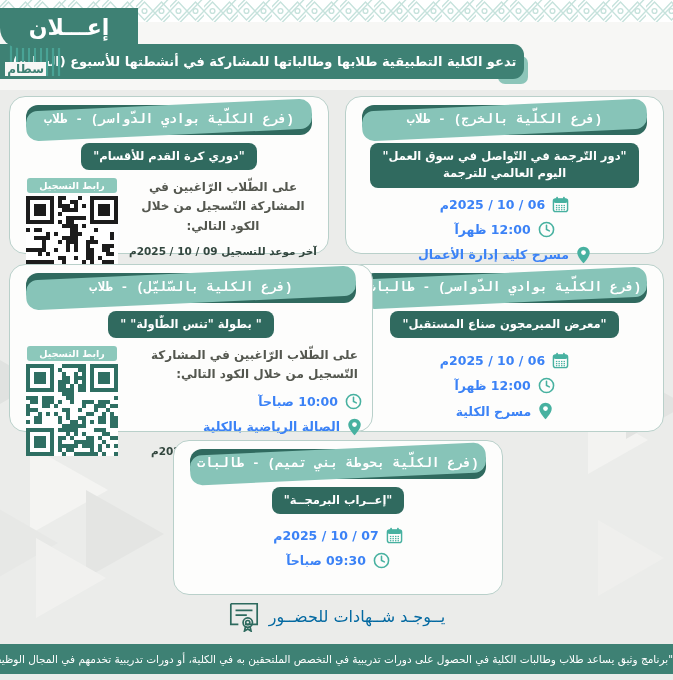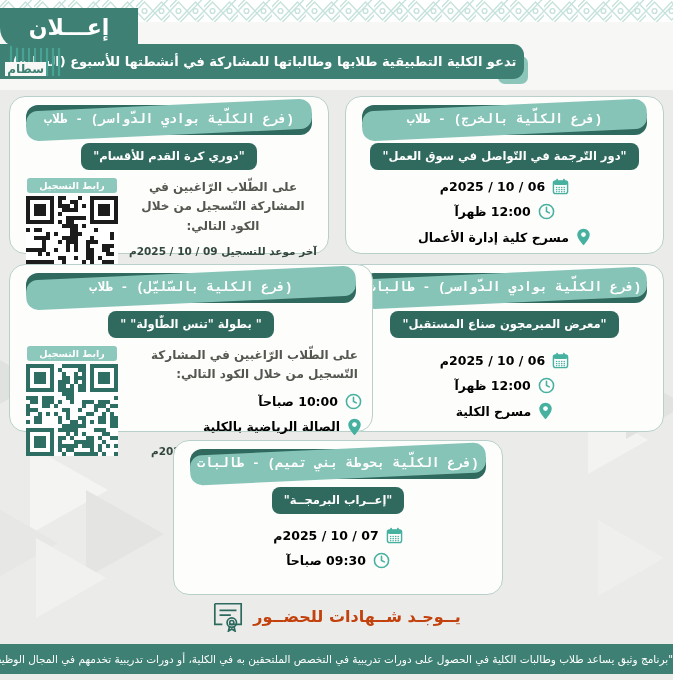--- a/index.html
+++ b/index.html
@@ -29,40 +29,40 @@
   
   .card{position:absolute;background:#fdfdfc;border:1.5px solid #b9d0ca;border-radius:16px;
         text-align:center;z-index:2;box-sizing:border-box;}
   .pill{position:relative;margin:8px 16px 0;background:#306a5f;color:#fff;border-radius:12px;
         font-size:13px;font-weight:bold;height:30px;line-height:30px;z-index:1;white-space:nowrap;font-family:Liberation Mono, monospace;}
   .pill::before{content:"";position:absolute;inset:0;background:#87c4b8;border-radius:12px;
         transform:rotate(-2.6deg);z-index:-1;}
   .sub{display:inline-block;background:#306a5f;color:#fff;border-radius:8px;font-size:11.5px;
        font-weight:bold;padding:5px 12px;margin-top:8px;line-height:1.5;max-width:88%;}
   .row{display:flex;align-items:center;justify-content:center;gap:7px;margin-top:8px;
-       color:#000000;font-size:12.5px;font-weight:bold;}
+       color:#3b82f6;font-size:12.5px;font-weight:bold;}
   .row svg{flex:0 0 auto;}
   .split{display:flex;align-items:flex-start;padding:2px 8px 0 8px;}
   .txtcol{flex:1;padding-top:6px;}
   .note{color:#54574f;font-size:12px;font-weight:bold;line-height:1.6;padding:0 6px;}
   .deadline{font-size:10.5px;font-weight:bold;color:#33473f;margin-top:9px;}
   .qrcol{width:108px;display:flex;flex-direction:column;align-items:center;padding-top:6px;}
   .qrlabel{background:#8cc8bb;color:#fff;font-size:9.5px;font-weight:bold;border-radius:3px;
            padding:2px 12px;margin-bottom:3px;white-space:nowrap;}
   .rows-right .row{justify-content:flex-start;padding-right:2px;}
   
   .card-1{left:345px;top:96px;width:319px;height:158px;}
   .card-2{left:9px;top:96px;width:320px;height:158px;}
   .card-3{left:345px;top:264px;width:319px;height:168px;}
   .card-4{left:9px;top:264px;width:364px;height:168px;}
   .card-5{left:173px;top:440px;width:330px;height:155px;}
   
   .cert-row{position:absolute;left:0;top:600px;width:673px;display:flex;align-items:center;
             justify-content:center;gap:9px;direction:rtl;z-index:2;}
-  .cert-text{color:#c2410c;font-size:16px;font-weight:bold;}
+  .cert-text{color:#0369a1;font-size:16px;font-weight:normal;}
   .bottom-strip{position:absolute;left:0;top:644px;width:673px;height:30px;background:#3e8174;
                 color:#fff;font-size:10.5px;text-align:center;line-height:30px;z-index:2;white-space:nowrap;}
 </style>
 </head>
 <body>
 
 <div class="canvas">
 
   <div class="header-band"></div>
   <div class="lattice">
@@ -111,20 +111,21 @@
         </g>
       </svg>
       <div class="logo-wordmark">سطام</div>
     </div>
   </div>
 
   <div class="card card-1">
     <div class="pill">(فرع الكلّية بالخرج) - طلاب</div>
     <div class="sub">
       <div>"دور التّرجمة في التّواصل في سوق العمل"</div>
+      <div>اليوم العالمي للترجمة</div>
     </div>
     <div class="row">
       <svg class="ic-cal" width="17" height="17" viewBox="0 0 24 24">
           <rect x="2" y="4" width="20" height="18" rx="3" fill="none" stroke="#47b1a0" stroke-width="2"></rect>
           <rect x="2" y="4" width="20" height="6" rx="3" fill="#47b1a0"></rect>
           <rect x="6" y="1" width="2.4" height="5" rx="1" fill="#47b1a0"></rect>
           <rect x="15.6" y="1" width="2.4" height="5" rx="1" fill="#47b1a0"></rect>
           <rect x="5.5" y="12.5" width="2" height="1.8" fill="#47b1a0"></rect>
           <rect x="9.1" y="12.5" width="2" height="1.8" fill="#47b1a0"></rect>
           <rect x="12.7" y="12.5" width="2" height="1.8" fill="#47b1a0"></rect>

